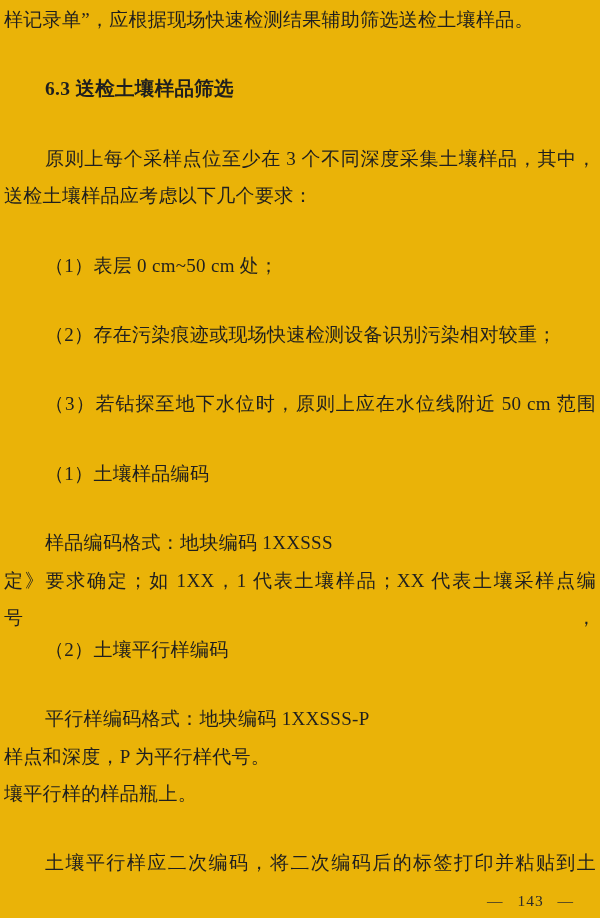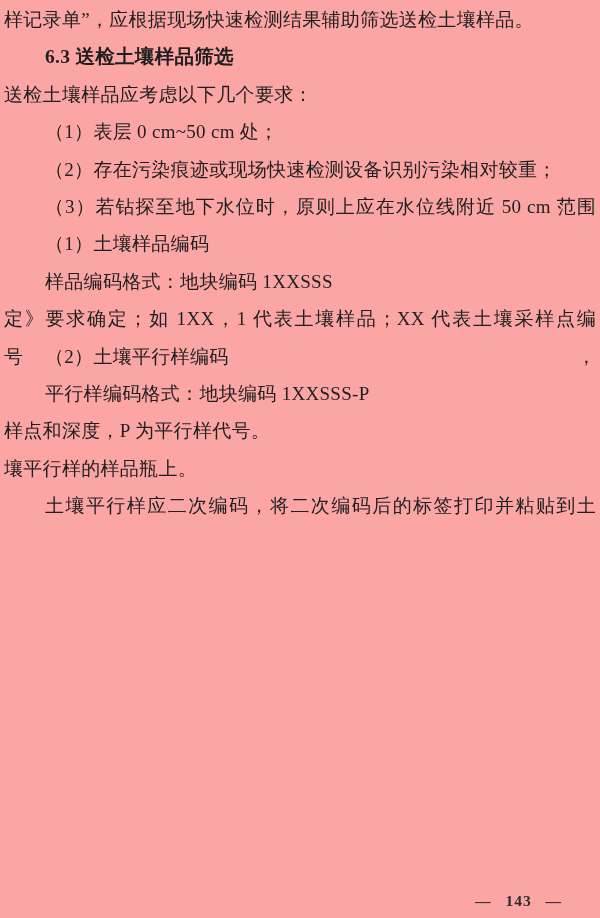--- a/index.html
+++ b/index.html
@@ -5,65 +5,67 @@
   html, body {
     margin: 0;
     padding: 0;
     background: #e8e8e8;
   }
   .page {
     position: relative;
     width: 600px;
     height: 918px;
     margin: 0;
-    background: #fca5a5;
+    background: #eab308;
     color: #1f1f1f;
     font-family: "Liberation Serif", "DejaVu Serif", serif;
     box-sizing: border-box;
     padding: 1px 4px 0 4px;
     overflow: hidden;
   }
   .line {
     font-size: 19px;
     height: 37.4px;
     line-height: 37.4px;
     white-space: nowrap;
     letter-spacing: 0.3px;
   }
   .indent {
     padding-left: 41px;
+    margin-top: 32px;
   }
   
   .fill {
     white-space: normal;
     text-align: justify;
     text-align-last: justify;
   }
   .heading {
     font-weight: bold;
     font-size: 19.5px;
   }
   .page-footer {
     position: absolute;
-    right: 38px;
+    right: 26px;
     bottom: 8px;
     font-size: 15.5px;
-    font-weight: bold;
+    font-weight: normal;
     word-spacing: 9px;
     color: #2b2b2b;
     letter-spacing: 1px;
   }
 </style>
 </head>
 <body>
 
 <div class="page">
 
   <div class="line">样记录单”，应根据现场快速检测结果辅助筛选送检土壤样品。</div>
   <div class="line indent heading">6.3 送检土壤样品筛选</div>
+  <div class="line indent fill">原则上每个采样点位至少在 3 个不同深度采集土壤样品，其中，</div>
   <div class="line">送检土壤样品应考虑以下几个要求：</div>
   <div class="line indent">（1）表层 0 cm~50 cm 处；</div>
   <div class="line indent">（2）存在污染痕迹或现场快速检测设备识别污染相对较重；</div>
   <div class="line indent fill">（3）若钻探至地下水位时，原则上应在水位线附近 50 cm 范围</div>
   <div class="line indent">（1）土壤样品编码</div>
   <div class="line indent">样品编码格式：地块编码 1XXSSS</div>
   <div class="line fill">定》要求确定；如 1XX，1 代表土壤样品；XX 代表土壤采样点编号，</div>
   <div class="line indent">（2）土壤平行样编码</div>
   <div class="line indent">平行样编码格式：地块编码 1XXSSS-P</div>
   <div class="line">样点和深度，P 为平行样代号。</div>

